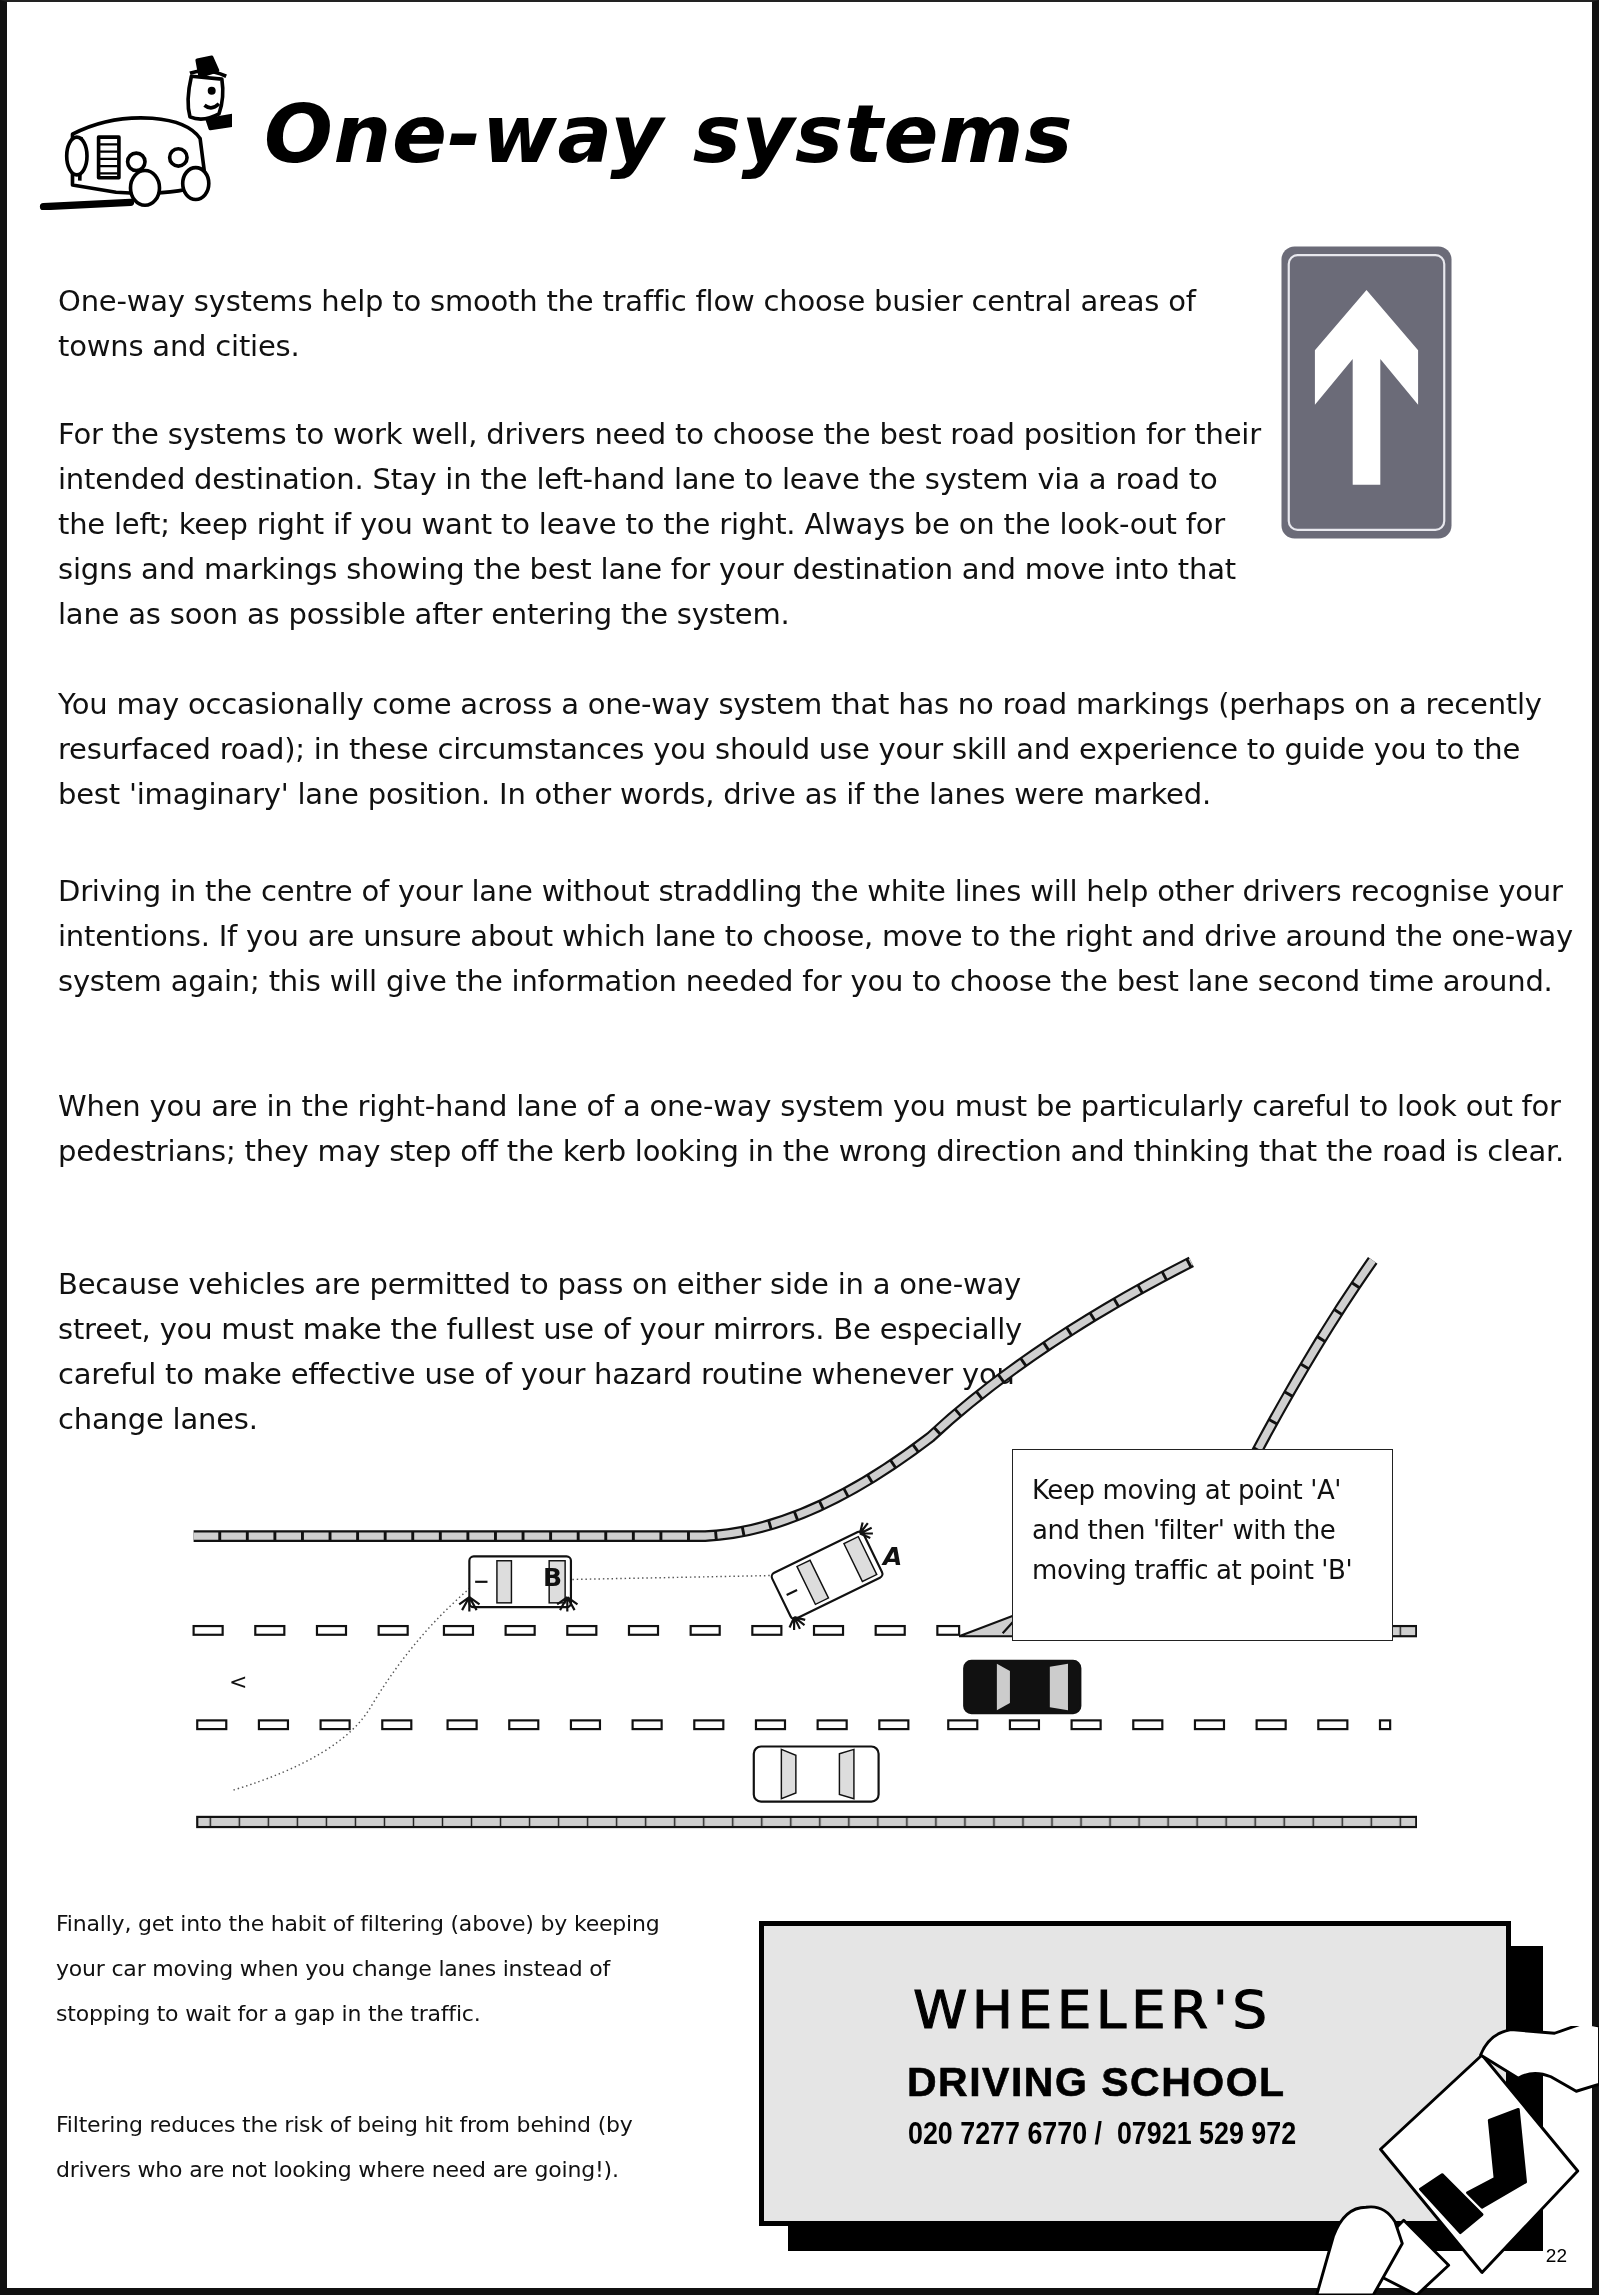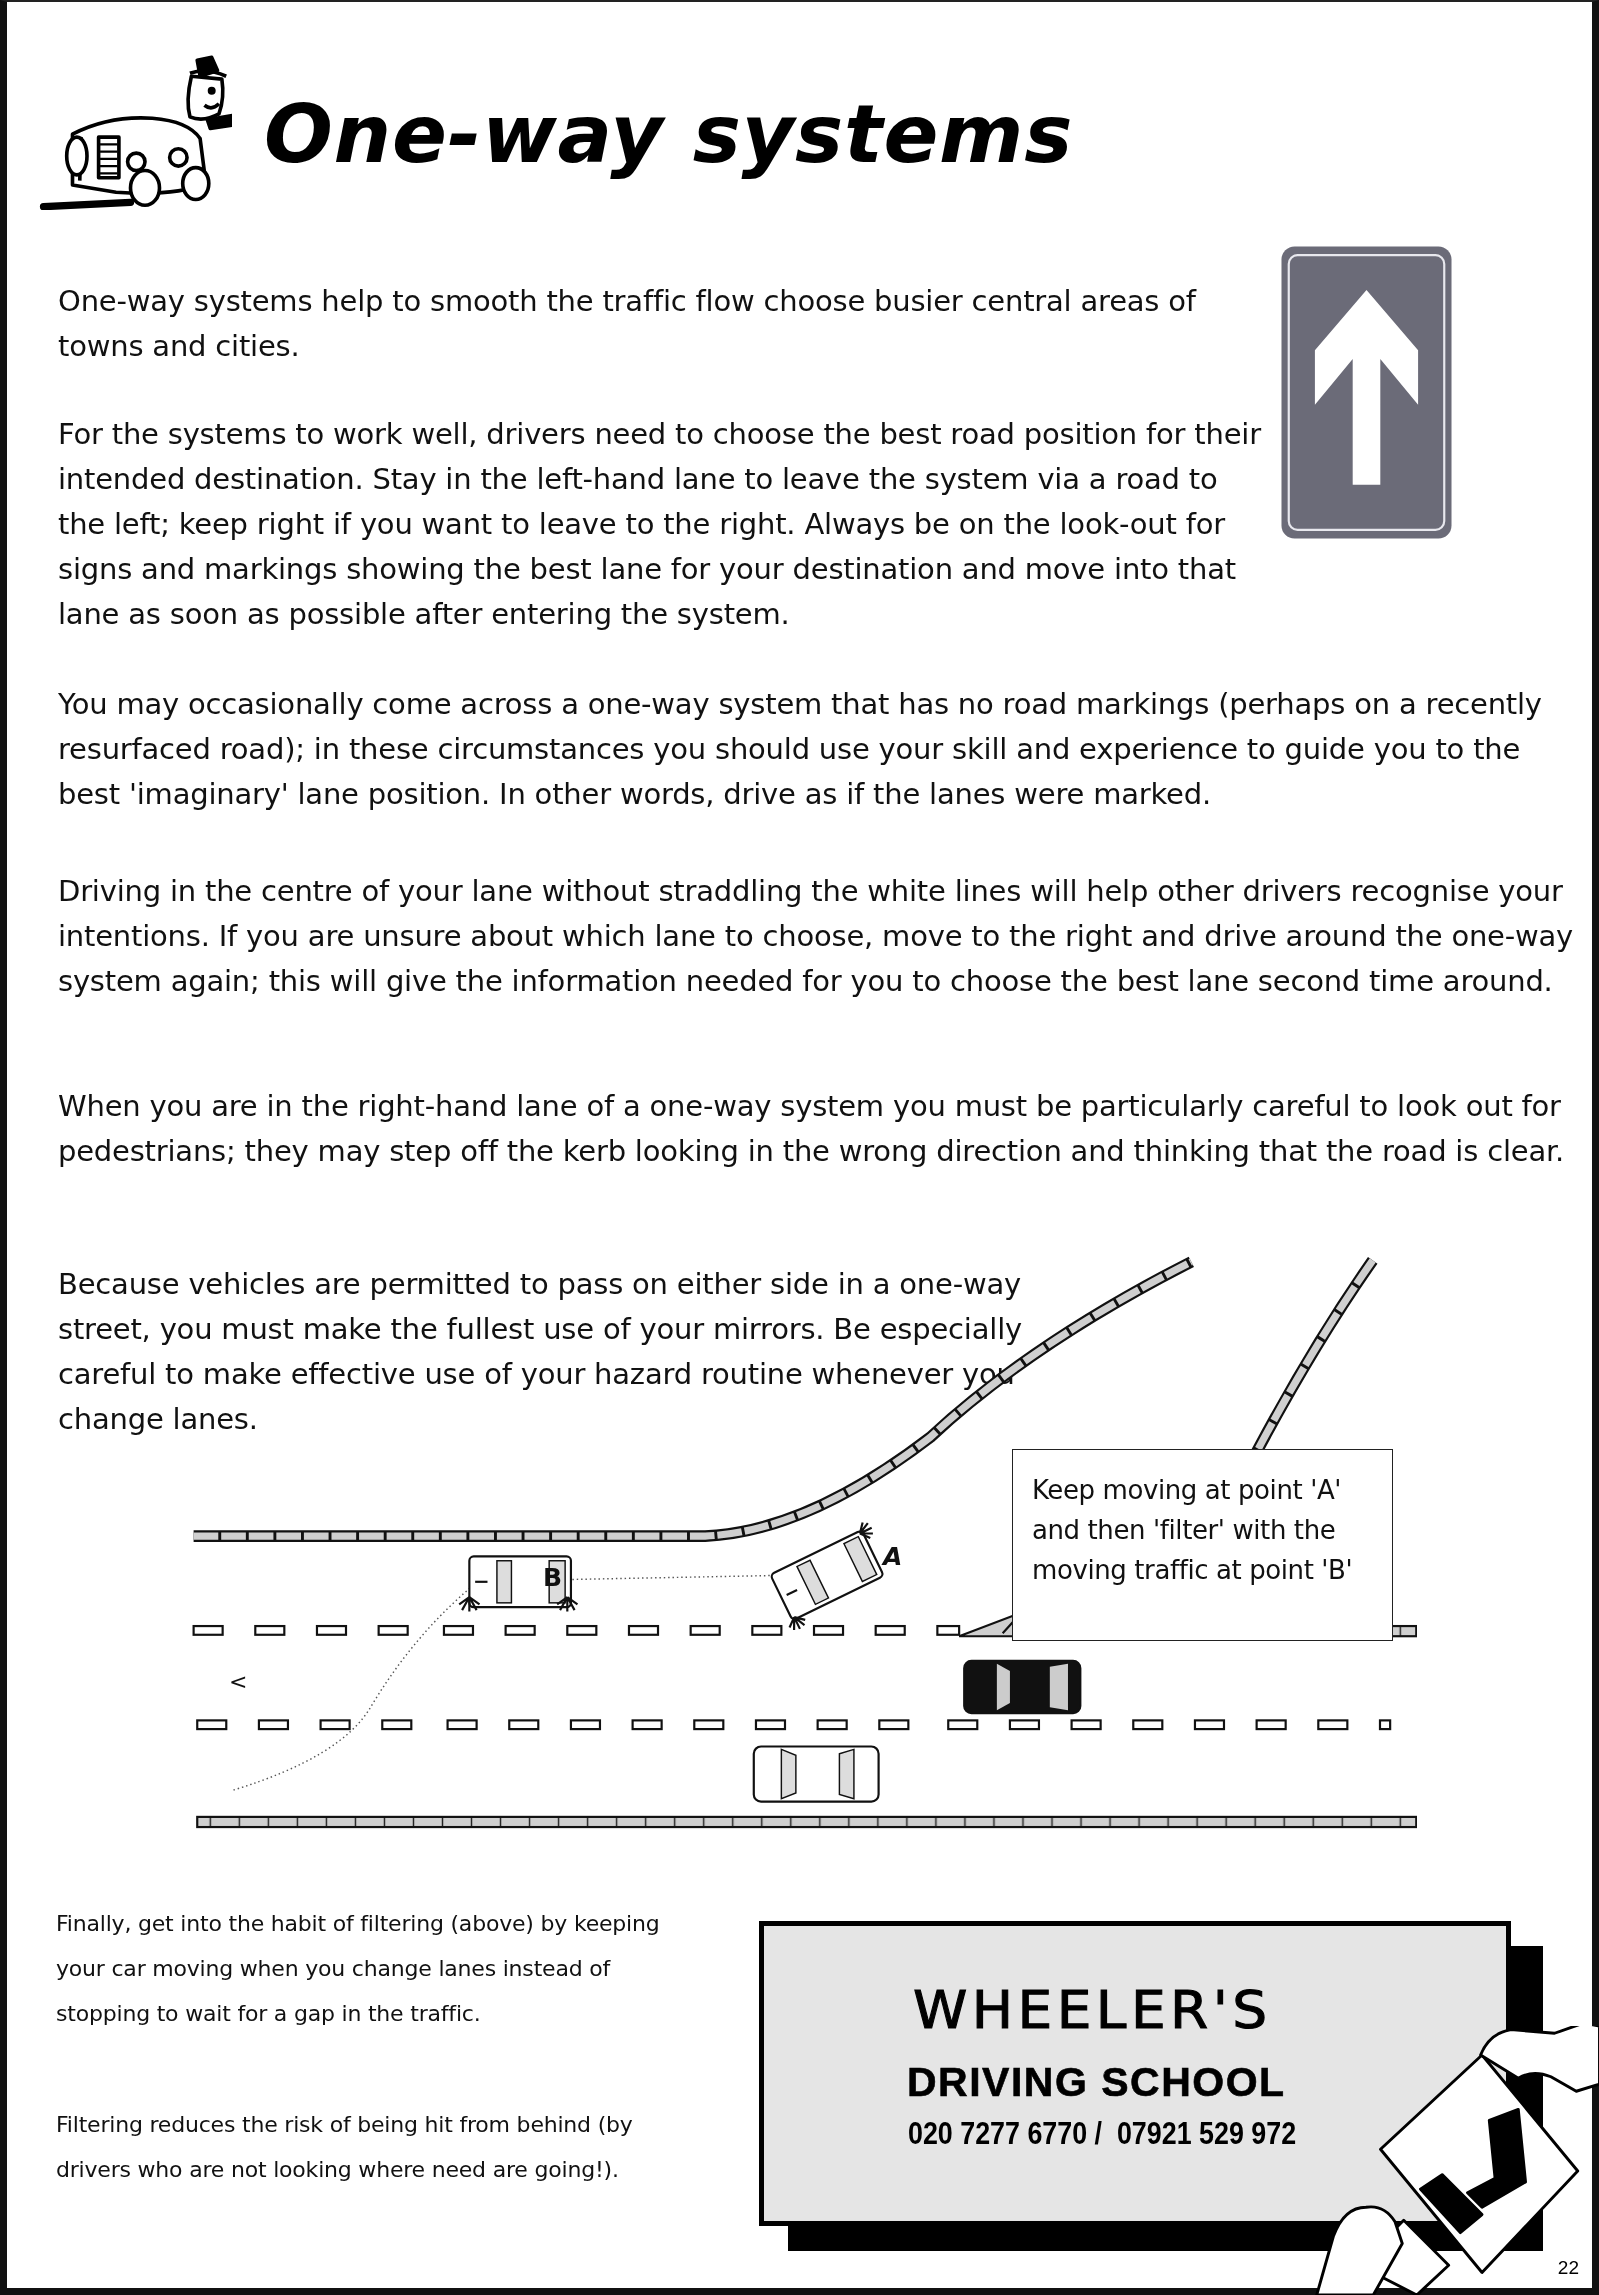--- a/index.html
+++ b/index.html
@@ -60,21 +60,21 @@
       font-family: Liberation Sans, sans-serif; font-size: 41px; letter-spacing: 1.5px;
       color: #000; -webkit-text-stroke: 0.6px #000;
     }
     .ad-phone {
       position: absolute; left: 144px; top: 190px; margin: 0;
       font-family: "Liberation Sans", sans-serif; font-weight: bold; font-size: 30.5px;
       color: #000; transform: scaleX(0.88); transform-origin: left center; white-space: pre;
     }
     .hands { position: absolute; left: 1264px; top: 2026px; width: 336px; height: 269px; }
     .page-number {
-      position: absolute; right: 16px; bottom: 11.6px; margin: 4px;
+      position: absolute; right: 16px; bottom: 11.6px; margin: 16px;
       font-family: "Liberation Sans", sans-serif; font-size: 19px; color: #000;
     }
   </style>
 </head>
 <body>
 
 <div class="page-frame"></div>
 
 <svg class="mascot" viewBox="0 0 280 250">
   <g fill="#fff" stroke="#000" stroke-width="5" stroke-linejoin="round">

